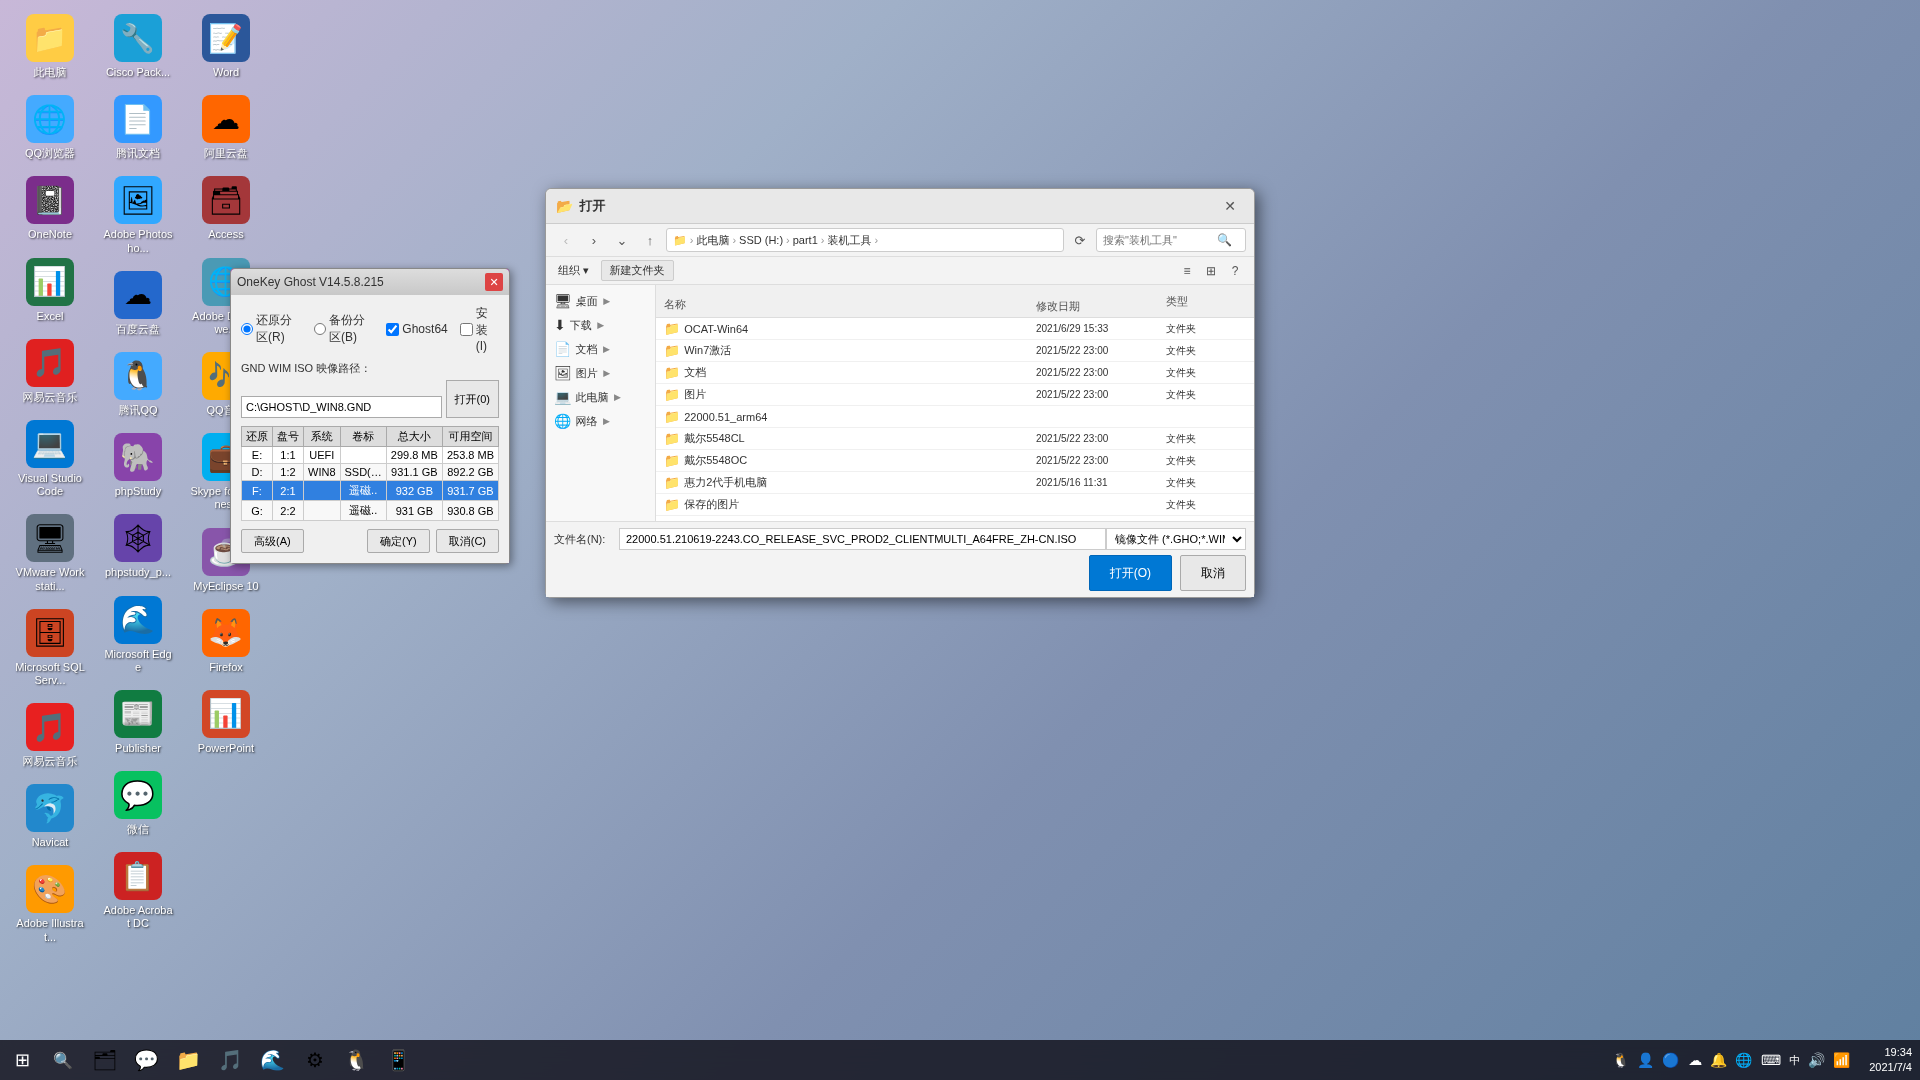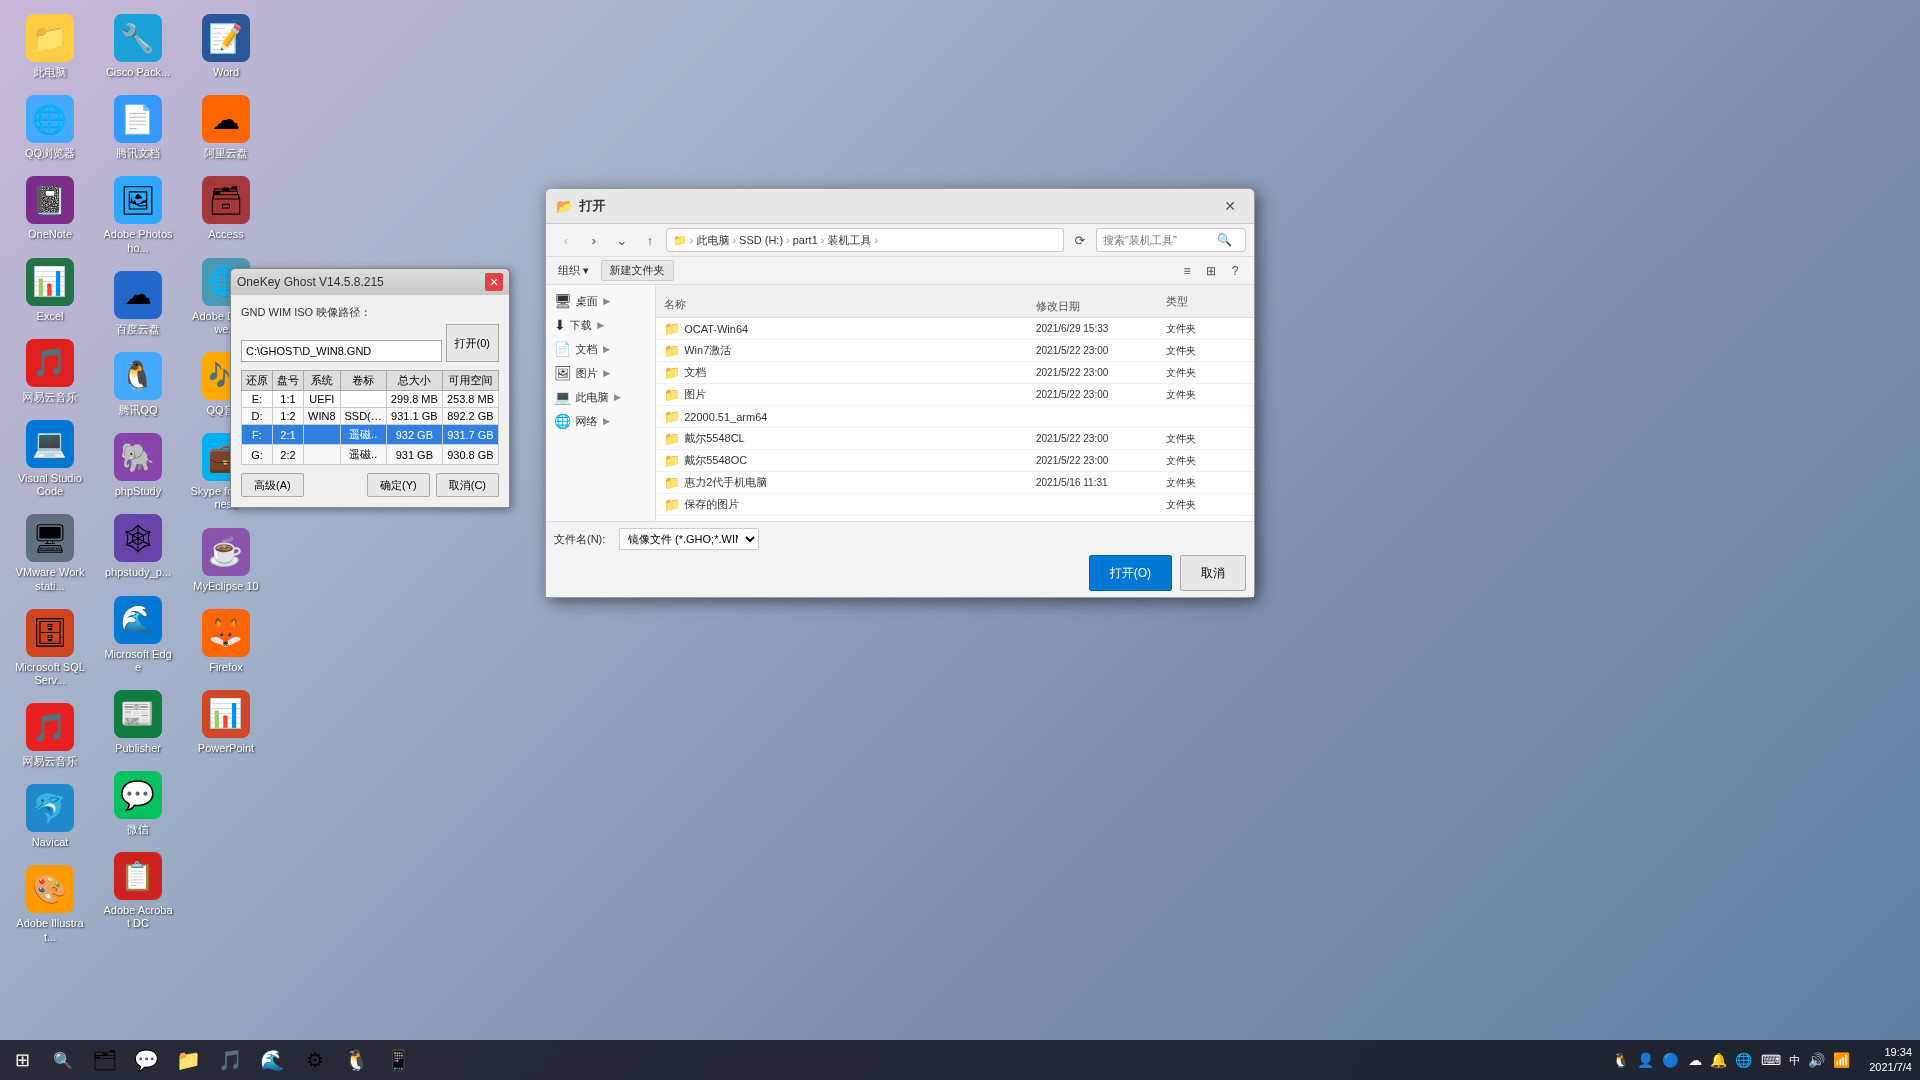--- a/index.html
+++ b/index.html
@@ -669,20 +669,38 @@
   </div>
     </div>
 </div>
 
 <div class="onekey-window">
   <div class="window-titlebar">
     <span class="window-title-text">OneKey Ghost V14.5.8.215</span>
     <div class="window-close-btn">✕</div>
   </div>
   <div class="onekey-content">
+    <div class="radio-group">
+      <label class="radio-item">
+        <input type="radio" name="mode" checked="" class="radio-input" style="">
+        <span>还原分区(R)</span>
+      </label>
+      <label class="radio-item">
+        <input type="radio" name="mode" class="radio-input" style="">
+        <span>备份分区(B)</span>
+      </label>
+      <label class="checkbox-item">
+        <input type="checkbox" checked="" style="">
+        <span>Ghost64</span>
+      </label>
+      <label class="checkbox-item">
+        <input type="checkbox" style="">
+        <span>安装(I)</span>
+      </label>
+    </div>
     <div class="path-label">GND WIM ISO 映像路径：</div>
     <div class="path-row">
       <input type="text" class="path-input" value="C:\GHOST\D_WIN8.GND" style="">
       <button class="path-btn">打开(0)</button>
     </div>
     <table class="partition-table">
       <thead>
         <tr>
           <th>还原</th>
           <th>盘号</th>
@@ -891,20 +909,21 @@
     <span class="file-col-date-cell"></span>
     <span class="file-col-type-cell">文件夹</span>
   </div>
         </div>
     </div>
   </div>
 
   <div class="dialog-footer">
     <div class="filename-row">
       <span class="filename-label">文件名(N):</span>
+      <input type="text" class="filename-input" value="22000.51.210619-2243.CO_RELEASE_SVC_PROD2_CLIENTMULTI_A64FRE_ZH-CN.ISO" style="">
       <select class="filetype-select">
         <option>镜像文件 (*.GHO;*.WIM;*.SWI</option>
       </select>
     </div>
     <div class="footer-btns">
       <button class="footer-btn primary">打开(O)</button>
       <button class="footer-btn">取消</button>
     </div>
   </div>
 </div>

